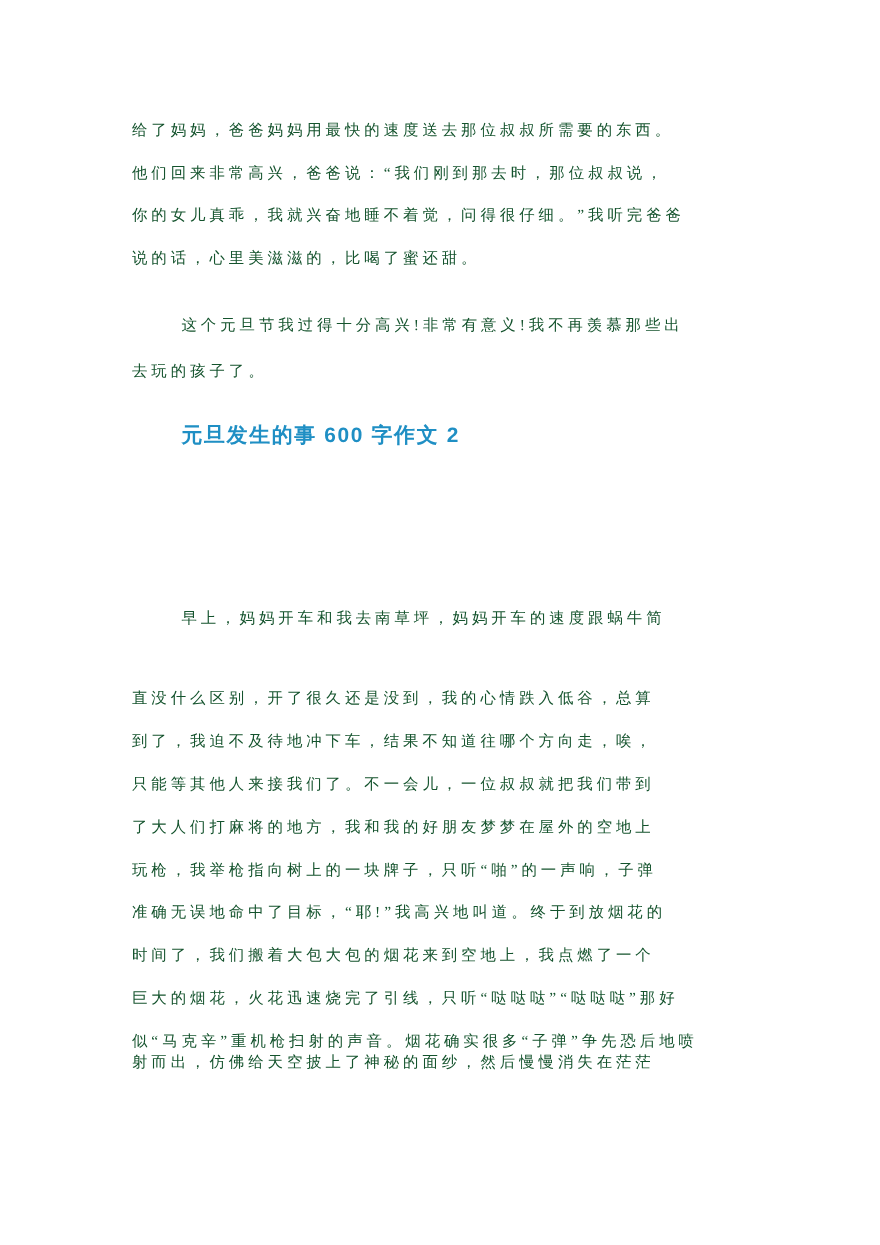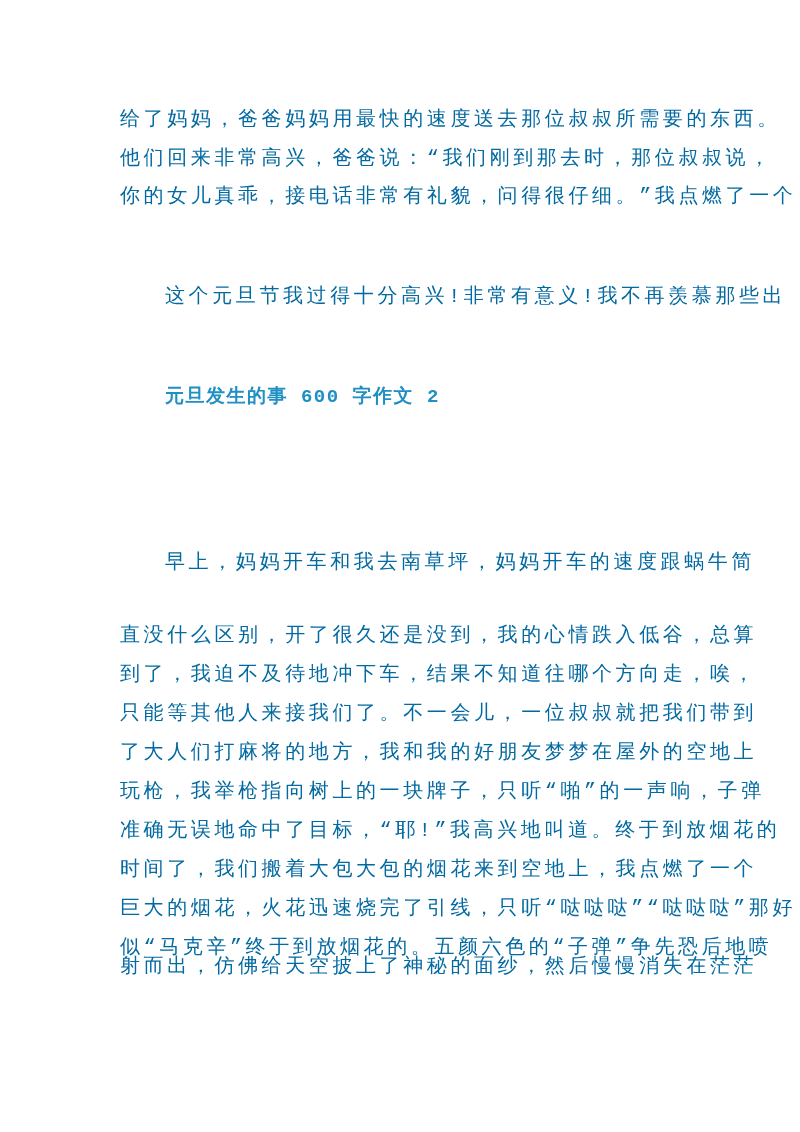--- a/index.html
+++ b/index.html
@@ -18,59 +18,61 @@
       left: 0; top: 0;
       width: 800px; height: 1132px;
       background: #ffffff;
     }
     .line {
       position: absolute;
       left: 120px;
       width: 580px;
       height: 30px;
       line-height: 30px;
-      font-family: Liberation Mono, monospace;
-      font-size: 20px;
-      color: #0369a1;
+      font-family: Liberation Serif, serif;
+      font-size: 14px;
+      color: #14532d;
       white-space: nowrap;
       letter-spacing: 3.6px;
     }
-    .line.indent { left: 165px; text-align: right; }
+    .line.indent { left: 165px; }
     .heading {
       position: absolute;
       left: 165px;
       height: 30px;
       line-height: 30px;
-      font-family: Liberation Mono, monospace;
+      font-family: Liberation Sans, sans-serif;
       font-size: 19px;
       font-weight: bold;
       color: #1f8fc4;
       white-space: nowrap;
       letter-spacing: 1.5px;
     }
   </style>
 </head>
 <body>
 
 <div class="page">
 
   <div class="line" style="top:105px">给了妈妈，爸爸妈妈用最快的速度送去那位叔叔所需要的东西。</div>
   <div class="line" style="top:144px">他们回来非常高兴，爸爸说：“我们刚到那去时，那位叔叔说，</div>
-  <div class="line" style="top:182px">你的女儿真乖，接电话非常有礼貌，问得很仔细。”我点燃了一个</div>
+  <div class="line" style="top:182px">你的女儿真乖，我就兴奋地睡不着觉，问得很仔细。”我听完爸爸</div>
+  <div class="line" style="top:221px">说的话，心里美滋滋的，比喝了蜜还甜。</div>
 
   <div class="line indent" style="top:282px">这个元旦节我过得十分高兴!非常有意义!我不再羡慕那些出</div>
+  <div class="line" style="top:324px">去玩的孩子了。</div>
 
   <div class="heading" style="top:382px">元旦发生的事 600 字作文 2</div>
 
 
   <div class="line indent" style="top:548px">早上，妈妈开车和我去南草坪，妈妈开车的速度跟蜗牛简</div>
   <div class="line" style="top:621px">直没什么区别，开了很久还是没到，我的心情跌入低谷，总算</div>
   <div class="line" style="top:660px">到了，我迫不及待地冲下车，结果不知道往哪个方向走，唉，</div>
   <div class="line" style="top:699px">只能等其他人来接我们了。不一会儿，一位叔叔就把我们带到</div>
   <div class="line" style="top:738px">了大人们打麻将的地方，我和我的好朋友梦梦在屋外的空地上</div>
   <div class="line" style="top:777px">玩枪，我举枪指向树上的一块牌子，只听“啪”的一声响，子弹</div>
   <div class="line" style="top:816px">准确无误地命中了目标，“耶!”我高兴地叫道。终于到放烟花的</div>
   <div class="line" style="top:855px">时间了，我们搬着大包大包的烟花来到空地上，我点燃了一个</div>
   <div class="line" style="top:894px">巨大的烟花，火花迅速烧完了引线，只听“哒哒哒”“哒哒哒”那好</div>
-  <div class="line" style="top:933px">似“马克辛”终于到放烟花的。五颜六色的“子弹”争先恐后地喷</div>
+  <div class="line" style="top:933px">似“马克辛”重机枪扫射的声音。烟花确实很多“子弹”争先恐后地喷</div>
   <div class="line" style="top:952px">射而出，仿佛给天空披上了神秘的面纱，然后慢慢消失在茫茫</div>
 
 </div>
 
 </body></html>

